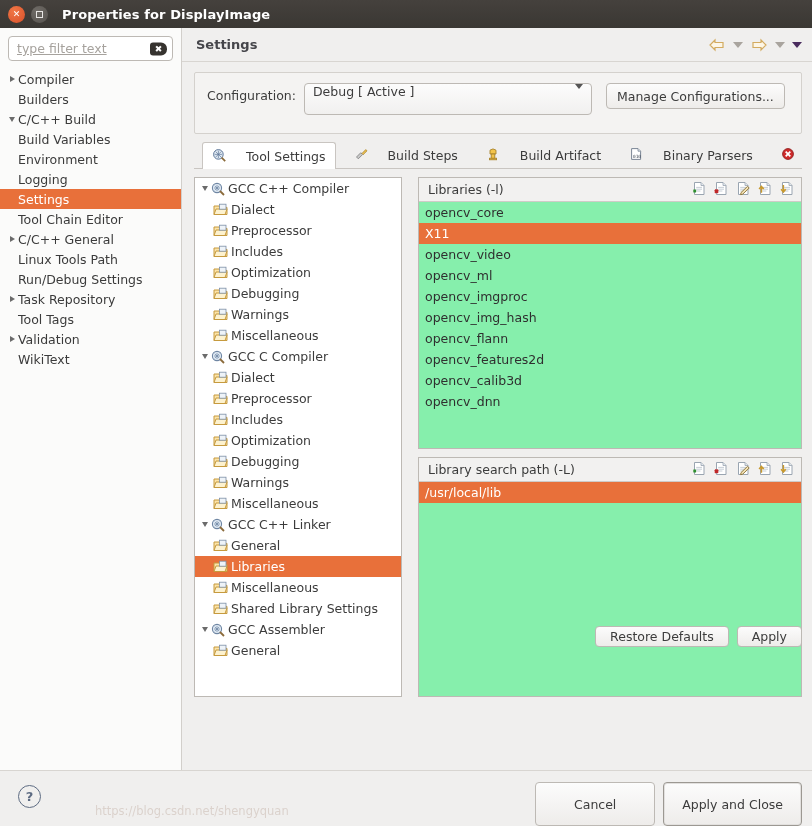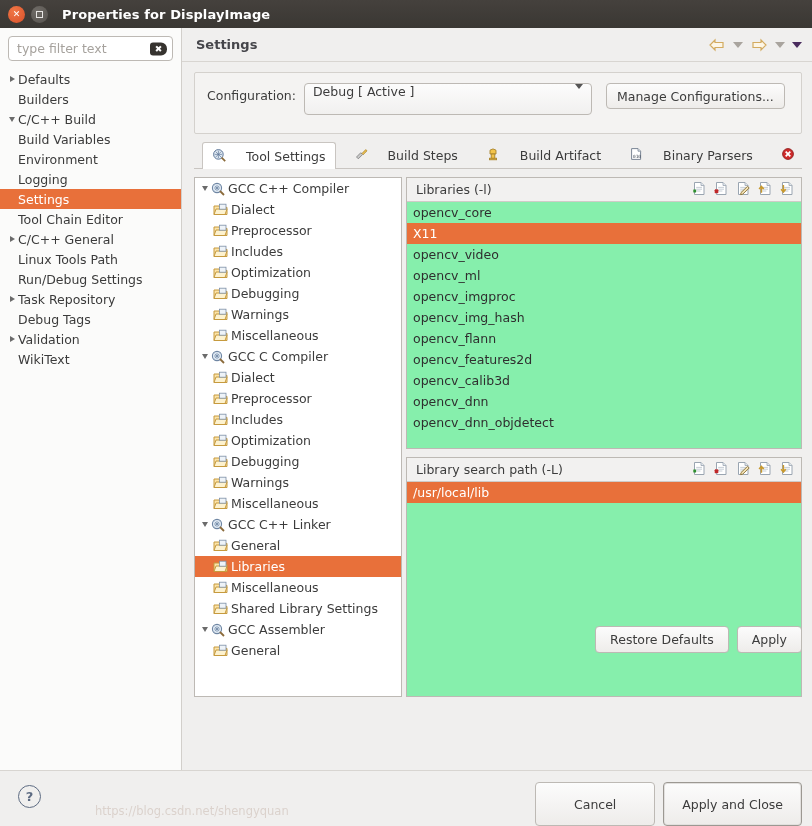--- a/index.html
+++ b/index.html
@@ -35,21 +35,21 @@
   .sidebar {
     position: absolute; top: 28px; left: 0; width: 182px; height: 742px;
     background: #fbfbfa; border-right: 1px solid #d2cfcb;
   }
   .filterbox-wrap { padding: 8px 8px 6px 8px; }
   .filterbox {
     position: relative; height: 25px; background: #ffffff;
     border: 1px solid #bdb9b4; border-radius: 4px;
     display: flex; align-items: center; padding: 0 26px 0 8px;
   }
-  .filterbox .ph { color: #a6a29d; font-size: 12.5px; }
+  .filterbox .ph { color: #a6a29d; font-size: 12.5px; text-decoration: underline; }
   .clear-icon {
     position: absolute; right: 5px; top: 50%; transform: translateY(-50%);
     width: 17px; height: 13px; background: #36332f; border-radius: 3px 6px 6px 3px;
     display: flex; align-items: center; justify-content: center;
     color: #ffffff; font-size: 9px; line-height: 1;
   }
   .tree { padding: 2px 0 0 0; }
   .tree-row {
     height: 20px; display: flex; align-items: center; padding-left: 6px;
     font-size: 12.5px; color: #3b3b3b; white-space: nowrap;
@@ -106,21 +106,21 @@
     position: relative;
     margin-left: 8px;
   }
   .tab.active {
     background: #ffffff; border-color: #c9c5c1; border-radius: 3px 3px 0 0;
     margin-bottom: -1px; height: 27px;
   }
   .tab-sep { width: 1px; height: 16px; background: #cfcbc7; align-self: center; }
 
   
-  .content { margin: 8px 10px 0 12px; display: flex; gap: 4px; height: 520px; }
+  .content { margin: 8px 10px 0 12px; display: flex; gap: 16px; height: 520px; }
   .tool-tree {
     width: 208px; background: #ffffff; border: 1px solid #bdb9b4; overflow: hidden;
   }
   .tt-row {
     height: 21px; display: flex; align-items: center; white-space: nowrap;
     font-size: 12.5px; color: #3b3b3b; padding-left: 4px;
   }
   .tt-row.selected { background: #e8703a; color: #ffffff; }
   .tt-ind { width: 14px; flex: 0 0 14px; }
 
@@ -138,21 +138,21 @@
     height: 21px; display: flex; align-items: center; padding-left: 6px;
     font-size: 12.5px; color: #2f2f2f; white-space: nowrap;
   }
   .lp-item.selected { background: #e8703a; color: #ffffff; }
 
   
   .apply-row {
     position: absolute; right: 10px; top: 598px;
     display: flex; gap: 8px;
   }
-  .apply-row .btn { height: 27px; padding: 0 14px; }
+  .apply-row .btn { height: 21px; padding: 0 14px; }
   .sep-line { position: absolute; left: 0; top: 770px; width: 812px; height: 1px; background: #d8d5d1; }
   .footer {
     position: absolute; left: 0; top: 771px; width: 812px; height: 55px;
     background: #f0efee;
   }
   .help-icon {
     position: absolute; left: 18px; top: 14px; width: 23px; height: 23px;
     border: 1.6px solid #5d6b82; border-radius: 50%;
     display: flex; align-items: center; justify-content: center;
     color: #5d6b82; font-size: 13px; font-weight: bold;
@@ -188,21 +188,21 @@
       <div class="filterbox">
         <span class="ph">type filter text</span>
         <span class="clear-icon">✖</span>
       </div>
     </div>
     <div class="tree" id="sidebar-tree">
         <div class="tree-row">
           <span class="tw">
             <span class="tri-r"></span>
           </span>
-          <span>Defaults</span>
+          <span>Compiler</span>
         </div>
         <div class="tree-row">
           <span class="tw"></span>
           <span>Builders</span>
         </div>
         <div class="tree-row">
           <span class="tw">
             <span class="tri-d"></span>
           </span>
           <span>C/C++ Build</span>
@@ -237,21 +237,21 @@
           <span>Run/Debug Settings</span>
         </div>
         <div class="tree-row">
           <span class="tw">
             <span class="tri-r"></span>
           </span>
           <span>Task Repository</span>
         </div>
         <div class="tree-row">
           <span class="tw"></span>
-          <span>Debug Tags</span>
+          <span>Tool Tags</span>
         </div>
         <div class="tree-row">
           <span class="tw">
             <span class="tri-r"></span>
           </span>
           <span>Validation</span>
         </div>
         <div class="tree-row">
           <span class="tw"></span>
           <span>WikiText</span>
@@ -617,23 +617,20 @@
               </div>
               <div class="lp-item">
                 <span>opencv_features2d</span>
               </div>
               <div class="lp-item">
                 <span>opencv_calib3d</span>
               </div>
               <div class="lp-item">
                 <span>opencv_dnn</span>
               </div>
-              <div class="lp-item">
-                <span>opencv_dnn_objdetect</span>
-              </div>
             </div>
         </div>
 
         <div class="listpanel" style="flex:1;">
           <div class="lp-head">
             <span class="lp-title">Library search path (-L)</span>
             <span class="lp-tools" id="sp-tools">
                 <span class="ico"><svg width="15" height="15" viewBox="0 0 15 15">
                     <path d="M2.5 1.5 L9 1.5 L12 4.5 L12 13.5 L2.5 13.5 Z" fill="#ffffff" stroke="#9aa5b1" stroke-width="1"></path>
                     <path d="M9 1.5 L9 4.5 L12 4.5" fill="#e3e8ee" stroke="#9aa5b1" stroke-width=".8"></path>

